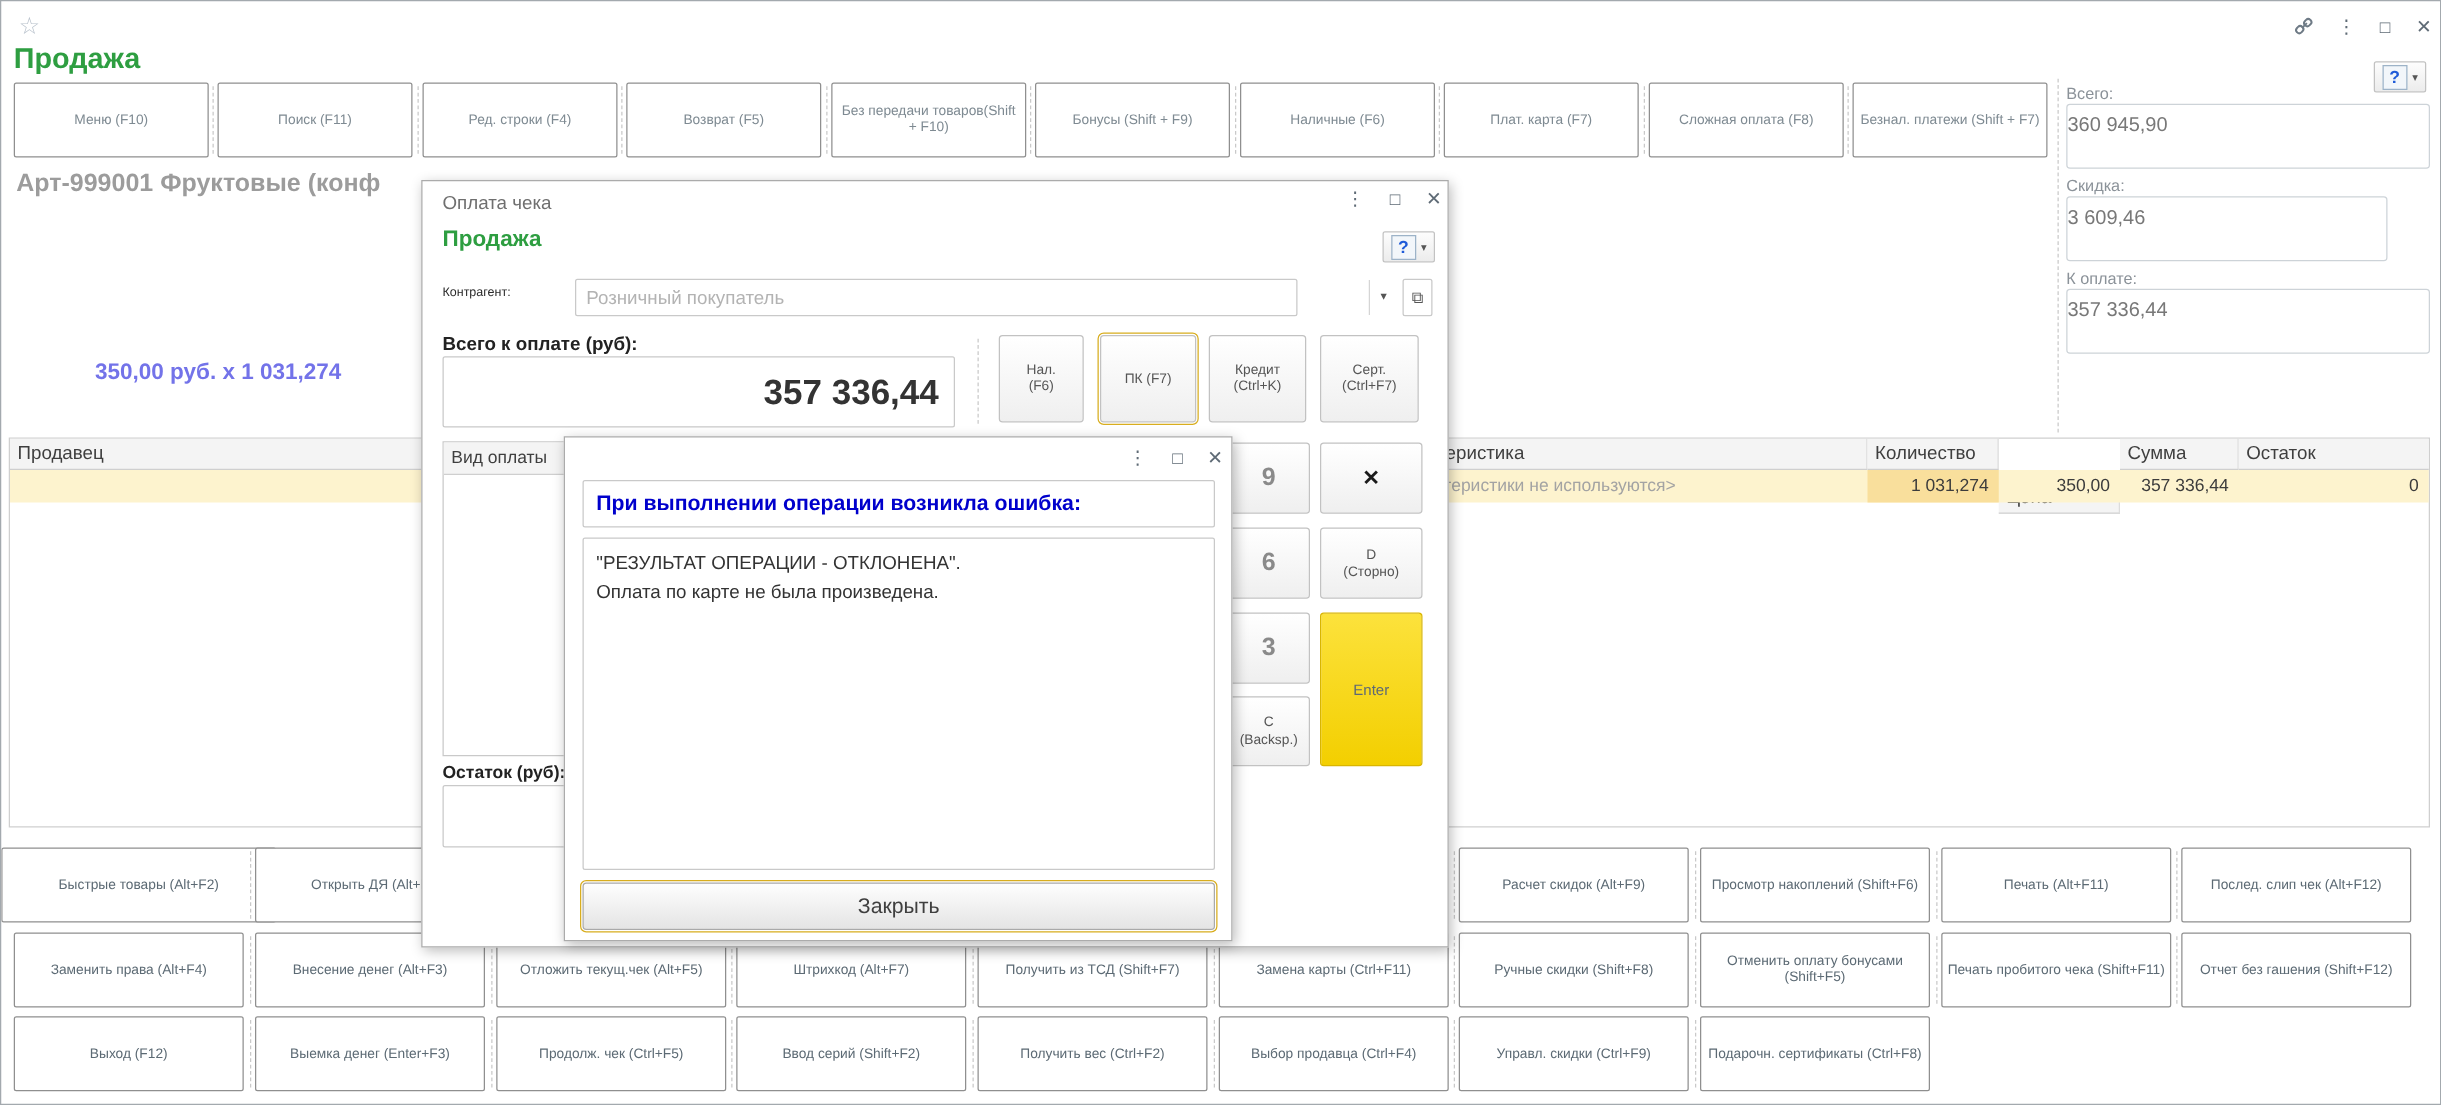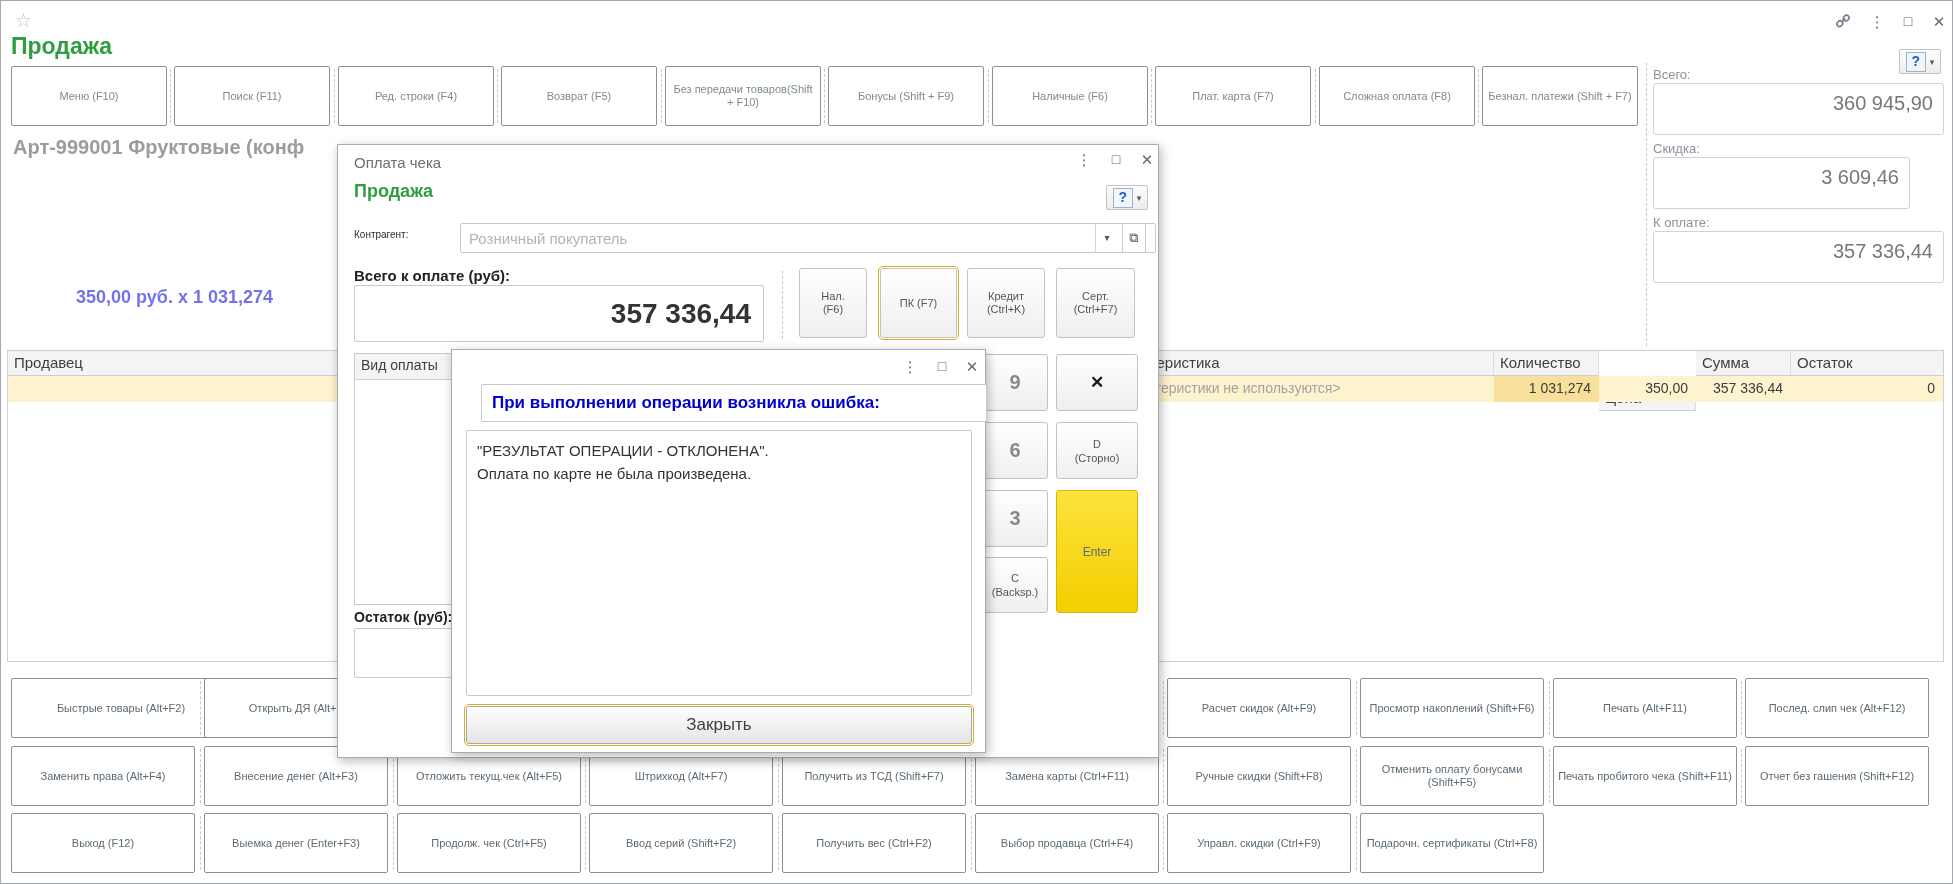--- a/index.html
+++ b/index.html
@@ -10,21 +10,21 @@
   .gbtn{background:#fff;border:1px solid #8f8f8f;border-radius:2px;color:#5c6a74;
         font-size:11px;line-height:13px;display:flex;align-items:center;justify-content:center;
         text-align:center;padding:2px 4px;overflow-wrap:anywhere;cursor:default;}
   .tbtn{color:#7e8a92;}
   .gbtn:not(.nosep)::before{content:'';position:absolute;left:-5px;top:2px;bottom:2px;border-left:1px dashed #c9c9c9;}
   
   .wicon{color:#5f6b76;font-size:15px;line-height:18px;text-align:center;width:20px;height:20px;cursor:default;}
   
   .tot-label{font-size:13px;color:#8b9299;}
   .tot-field{background:#fff;border:1px solid #cdd3d8;border-radius:3px;
-             font-size:20px;color:#787878;text-align:right;padding:8px 10px 0 0;}
+             font-size:16px;color:#787878;text-align:left;padding:8px 10px 0 0;}
   
   .th{background:#f4f4f4;border-bottom:1px solid #cfcfcf;border-right:1px solid #dcdcdc;
       font-size:15px;color:#3f3f3f;padding:3px 6px;overflow:hidden;white-space:nowrap;}
   .td{font-size:14px;color:#3c3c3c;padding:4px 8px;overflow:hidden;white-space:nowrap;}
   .num{text-align:right;}
   
   .dialog{background:#fff;border:1px solid #ababab;box-shadow:2px 3px 10px rgba(0,0,0,.28);}
   .dlg-title{font-size:15px;color:#6f6f6f;}
   .green-title{color:#2e9e41;font-weight:bold;}
   .field{background:#fff;border:1px solid #c9c9c9;border-radius:2px;}
@@ -109,21 +109,21 @@
     <div class="abs" style="left:0;top:25px;width:1935px;height:26px;background:#fdf3ce;">
       <div class="abs td" style="left:0;top:0;width:1094px;height:26px;"></div>
       <div class="abs td" style="left:1094px;top:0;width:392px;height:26px;color:#a3a3a3;">&lt;характеристики не используются&gt;</div>
       <div class="abs td num" style="left:1486px;top:0;width:105px;height:26px;background:#f9df9c;">1 031,274</div>
       <div class="abs td num" style="left:1591px;top:0;width:97px;height:26px;">350,00</div>
       <div class="abs td num" style="left:1688px;top:0;width:95px;height:26px;">357 336,44</div>
       <div class="abs td num" style="left:1783px;top:0;width:152px;height:26px;">0</div>
     </div>
   </div>
 
-  <div class="abs gbtn nosep" style="left:10px;top:677px;width:220px;height:60px;">Быстрые товары (Alt+F2)</div>
+  <div class="abs gbtn nosep" style="left:0;top:677px;width:220px;height:60px;">Быстрые товары (Alt+F2)</div>
   <div class="abs gbtn" style="left:203px;top:677px;width:184px;height:60px;">Открыть ДЯ (Alt+F</div>
   <div class="abs gbtn" style="left:1166px;top:677px;width:184px;height:60px;">Расчет скидок (Alt+F9)</div>
   <div class="abs gbtn" style="left:1359px;top:677px;width:184px;height:60px;">Просмотр накоплений (Shift+F6)</div>
   <div class="abs gbtn" style="left:1552px;top:677px;width:184px;height:60px;">Печать (Alt+F11)</div>
   <div class="abs gbtn" style="left:1744px;top:677px;width:184px;height:60px;">Послед. слип чек (Alt+F12)</div>
 
   <div class="abs gbtn nosep" style="left:10px;top:745px;width:184px;height:60px;">Заменить права (Alt+F4)</div>
   <div class="abs gbtn" style="left:203px;top:745px;width:184px;height:60px;">Внесение денег (Alt+F3)</div>
   <div class="abs gbtn" style="left:396px;top:745px;width:184px;height:60px;">Отложить текущ.чек (Alt+F5)</div>
   <div class="abs gbtn" style="left:588px;top:745px;width:184px;height:60px;">Штрихкод (Alt+F7)</div>
@@ -149,21 +149,21 @@
     <div class="abs wicon" style="left:768px;top:5px;font-size:14px;">□</div>
     <div class="abs wicon" style="left:799px;top:6px;">✕</div>
 
     <div class="abs green-title" style="left:16px;top:36px;font-size:18px;">Продажа</div>
     <div class="abs help-btn" style="left:768px;top:40px;width:42px;height:25px;">
       <span class="help-q">?</span>
       <span class="caret">▾</span>
     </div>
 
     <div class="abs" style="left:16px;top:84px;font-size:10px;color:#2b2b2b;">Контрагент:</div>
-    <div class="abs field" style="left:122px;top:78px;width:696px;height:30px;">
+    <div class="abs field" style="left:122px;top:78px;width:578px;height:30px;">
       <input class="kinput" style="width: 634px;" placeholder="Розничный покупатель">
       <div class="abs" style="left:634px;top:0;width:23px;height:28px;border-left:1px solid #d5d5d5;text-align:center;line-height:28px;font-size:10px;color:#555;"><span>▾</span></div>
     </div>
     <div class="abs field" style="left:784px;top:78px;width:24px;height:30px;text-align:center;line-height:28px;font-size:13px;color:#555;"><span>⧉</span></div>
 
     <div class="abs" style="left:16px;top:122px;font-size:15px;font-weight:bold;color:#222;">Всего к оплате (руб):</div>
     <div class="abs field" style="left:16px;top:140px;width:410px;height:57px;font-size:28px;font-weight:bold;color:#333;text-align:right;line-height:55px;padding-right:12px;">357 336,44</div>
 
     <div class="abs dashsep" style="left:444px;top:126px;height:68px;"></div>
 
@@ -213,21 +213,21 @@
     <div class="abs enter-btn" style="left:718px;top:345px;width:82px;height:123px;">
         <span>Enter</span>
       </div>
   </div>
 
   <div class="abs dialog" style="left:450px;top:348px;width:535px;height:404px;">
     <div class="abs wicon" style="left:448px;top:8px;">⋮</div>
     <div class="abs wicon" style="left:480px;top:7px;font-size:14px;">□</div>
     <div class="abs wicon" style="left:510px;top:8px;">✕</div>
 
-    <div class="abs field" style="left:29px;top:34px;width:506px;height:38px;line-height:36px;padding-left:10px;font-size:17px;font-weight:bold;color:#0000cc;">При выполнении операции возникла ошибка:</div>
+    <div class="abs field" style="left:14px;top:34px;width:506px;height:38px;line-height:36px;padding-left:10px;font-size:17px;font-weight:bold;color:#0000cc;">При выполнении операции возникла ошибка:</div>
 
     <div class="abs field" style="left:14px;top:80px;width:506px;height:266px;padding:8px 10px;font-size:15px;color:#333;line-height:23px;">
       <div>"РЕЗУЛЬТАТ ОПЕРАЦИИ - ОТКЛОНЕНА".</div>
       <div>Оплата по карте не была произведена.</div>
     </div>
 
     <div class="abs close-btn focus-ring" style="left:14px;top:356px;width:506px;height:38px;">
         <span>Закрыть</span>
       </div>
   </div>

